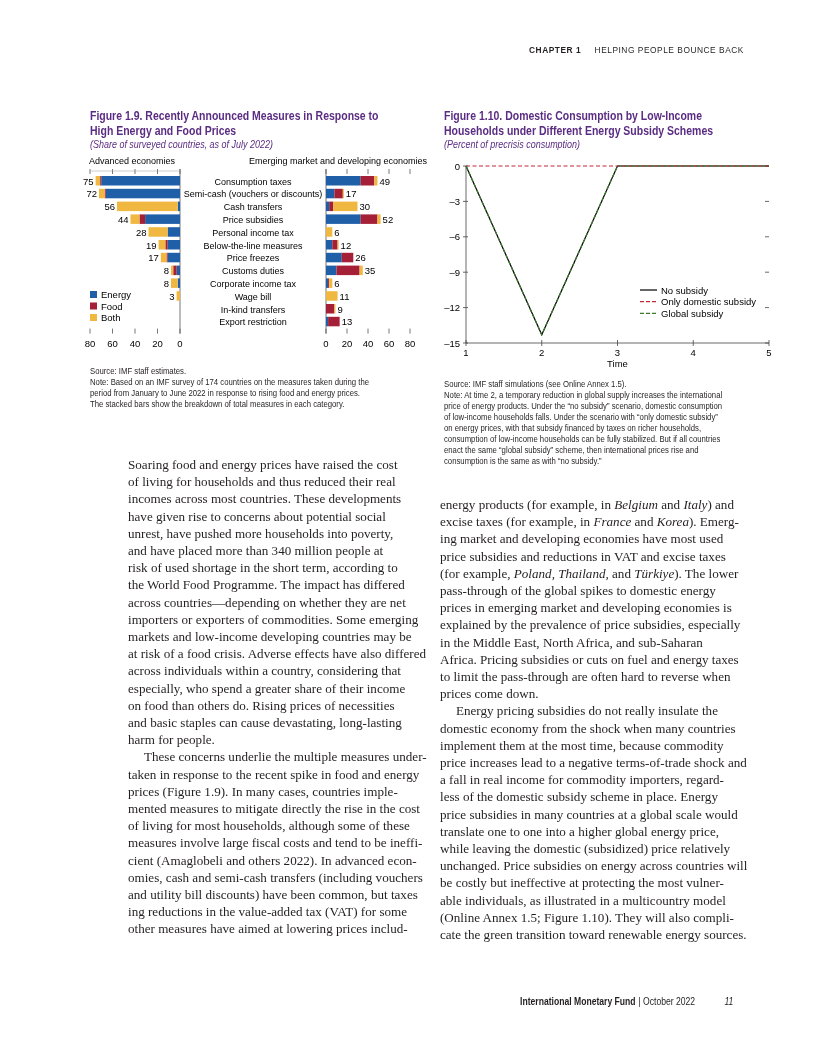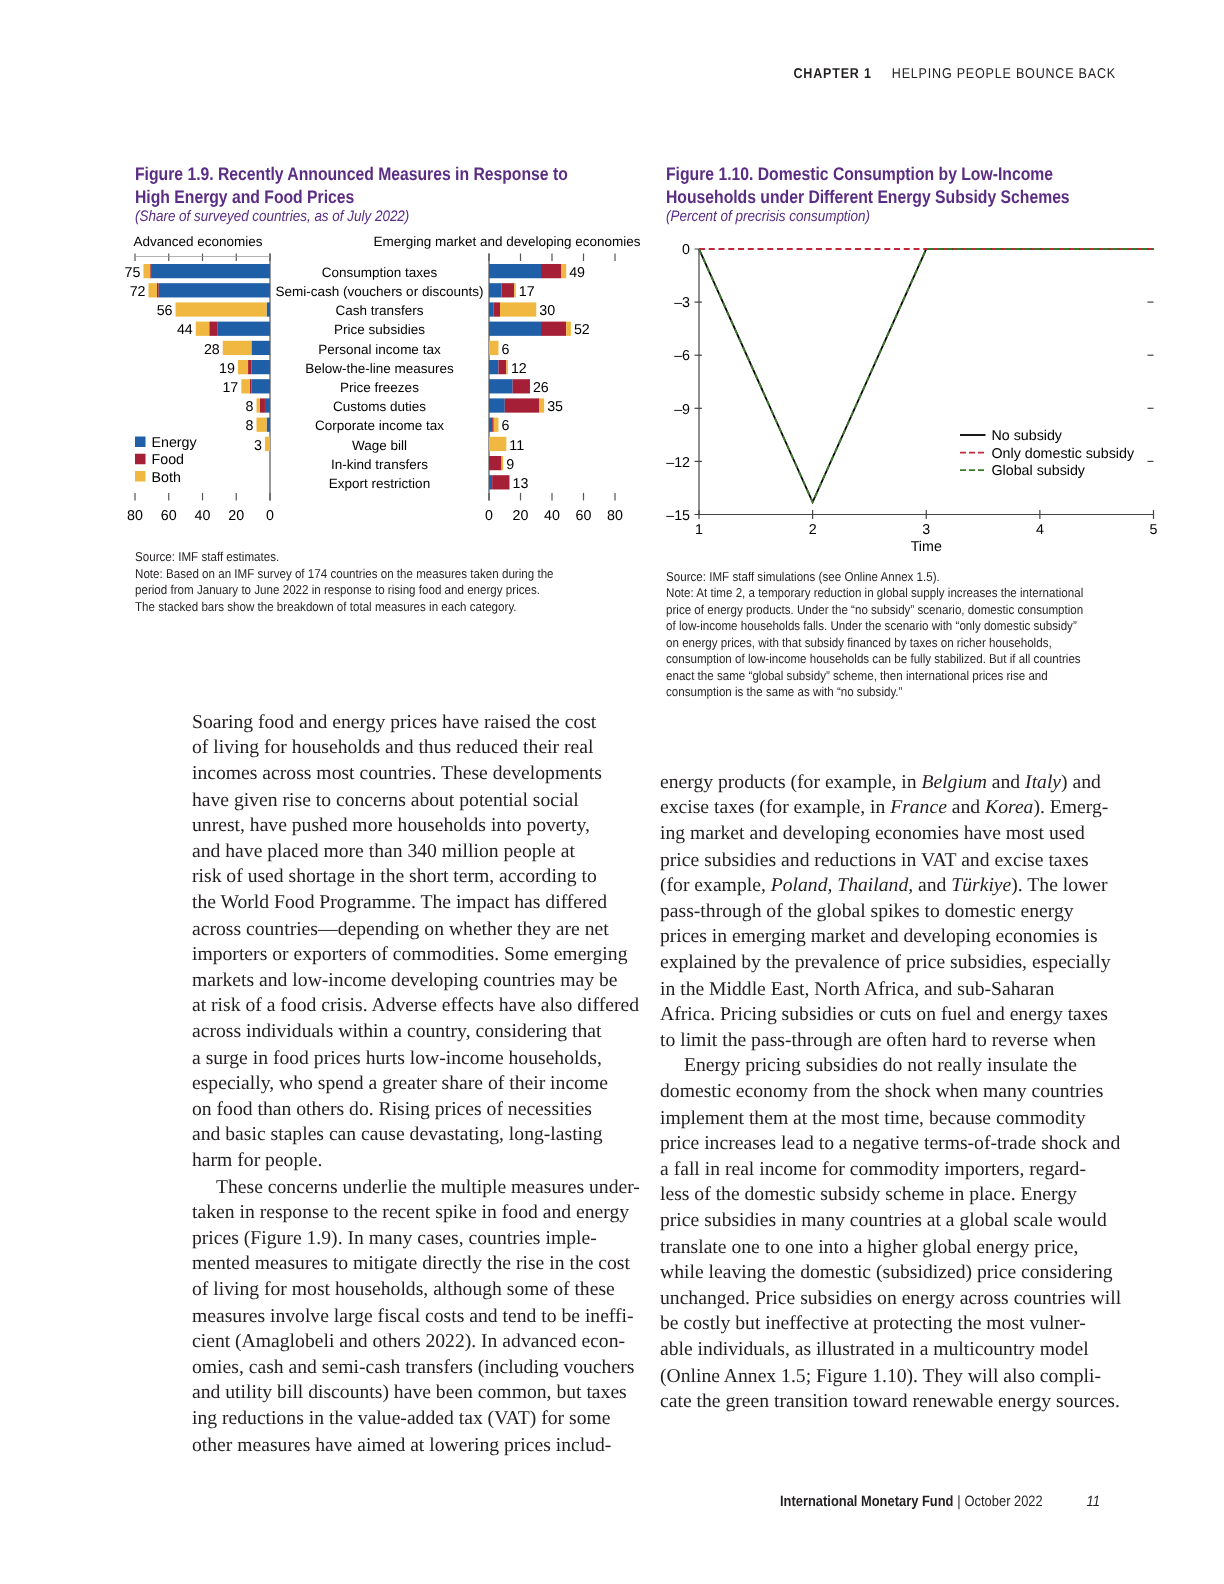--- a/index.html
+++ b/index.html
@@ -3,21 +3,21 @@
 <meta charset="utf-8">
 <style>
   html, body { margin: 0; padding: 0; background: #ffffff; }
   body { width: 816px; height: 1056px; position: relative; overflow: hidden; font-family: "Liberation Sans", sans-serif; color: #231f20; }
   .running-head { position: absolute; top: 44px; left: 529px; font-family: "Liberation Sans", sans-serif; font-size: 9.5px; letter-spacing: 0.6px; white-space: nowrap; transform: scaleX(0.88); transform-origin: left top; }
   .running-head .chap { font-weight: bold; margin-right: 12px; }
   .fig-title { position: absolute; font-family: "Liberation Sans", sans-serif; font-weight: bold; color: #5b2c83; font-size: 12.2px; line-height: 14.5px; transform: scaleX(0.86); transform-origin: left top; white-space: nowrap; }
   .fig-sub { position: absolute; font-family: "Liberation Sans", sans-serif; font-style: italic; color: #5b2c83; font-size: 10.2px; transform: scaleX(0.88); transform-origin: left top; white-space: nowrap; }
   .fig-notes { position: absolute; font-family: "Liberation Sans", sans-serif; font-size: 8.6px; line-height: 11px; transform: scaleX(0.9); transform-origin: left top; white-space: nowrap; }
   svg text { font-family: "Liberation Sans", sans-serif; }
-  .body-col { position: absolute; font-family: "Liberation Serif", serif; font-size: 13.1px; line-height: 17.2px; color: #231f20; margin-top: 16px; }
+  .body-col { position: absolute; font-family: "Liberation Serif", serif; font-size: 13.1px; line-height: 17.2px; color: #231f20; }
   .body-col .line { display: block; white-space: nowrap; }
   .footer { position: absolute; top: 996px; left: 520px; font-size: 10px; white-space: nowrap; transform: scaleX(0.86); transform-origin: left top; font-family: "Liberation Sans", sans-serif; }
   .footer .org { font-weight: bold; }
   .footer .sep { margin: 0 3px; }
   .footer .pg { font-style: italic; margin-left: 34px; }
 </style>
 </head>
 <body>
 
 <div class="running-head">
@@ -237,21 +237,20 @@
     <span class="line">have given rise to concerns about potential social</span>
     <span class="line">unrest, have pushed more households into poverty,</span>
     <span class="line">and have placed more than 340 million people at</span>
     <span class="line">risk of used shortage in the short term, according to</span>
     <span class="line">the World Food Programme. The impact has differed</span>
     <span class="line">across countries—depending on whether they are net</span>
     <span class="line">importers or exporters of commodities. Some emerging</span>
     <span class="line">markets and low-income developing countries may be</span>
     <span class="line">at risk of a food crisis. Adverse effects have also differed</span>
     <span class="line">across individuals within a country, considering that</span>
-    <span class="line">a surge in food prices hurts low-income households,</span>
     <span class="line">especially, who spend a greater share of their income</span>
     <span class="line">on food than others do. Rising prices of necessities</span>
     <span class="line">and basic staples can cause devastating, long-lasting</span>
     <span class="line">harm for people.</span>
     <span class="line" style="padding-left: 16px; font-family: Liberation Serif, serif;">These concerns underlie the multiple measures under-</span>
     <span class="line">taken in response to the recent spike in food and energy</span>
     <span class="line">prices (Figure 1.9). In many cases, countries imple-</span>
     <span class="line">mented measures to mitigate directly the rise in the cost</span>
     <span class="line">of living for most households, although some of these</span>
     <span class="line">measures involve large fiscal costs and tend to be ineffi-</span>
@@ -266,29 +265,30 @@
     <span class="line">excise taxes (for example, in <i>France</i> and <i>Korea</i>). Emerg-</span>
     <span class="line">ing market and developing economies have most used</span>
     <span class="line">price subsidies and reductions in VAT and excise taxes</span>
     <span class="line">(for example, <i>Poland, Thailand,</i> and <i>Türkiye</i>). The lower</span>
     <span class="line">pass-through of the global spikes to domestic energy</span>
     <span class="line">prices in emerging market and developing economies is</span>
     <span class="line">explained by the prevalence of price subsidies, especially</span>
     <span class="line">in the Middle East, North Africa, and sub-Saharan</span>
     <span class="line">Africa. Pricing subsidies or cuts on fuel and energy taxes</span>
     <span class="line">to limit the pass-through are often hard to reverse when</span>
+    <span class="line">prices come down.</span>
     <span class="line" style="padding-left: 16px;">Energy pricing subsidies do not really insulate the</span>
     <span class="line">domestic economy from the shock when many countries</span>
     <span class="line">implement them at the most time, because commodity</span>
     <span class="line">price increases lead to a negative terms-of-trade shock and</span>
     <span class="line">a fall in real income for commodity importers, regard-</span>
     <span class="line">less of the domestic subsidy scheme in place. Energy</span>
     <span class="line">price subsidies in many countries at a global scale would</span>
     <span class="line">translate one to one into a higher global energy price,</span>
-    <span class="line">while leaving the domestic (subsidized) price considering</span>
+    <span class="line">while leaving the domestic (subsidized) price relatively</span>
     <span class="line">unchanged. Price subsidies on energy across countries will</span>
     <span class="line">be costly but ineffective at protecting the most vulner-</span>
     <span class="line">able individuals, as illustrated in a multicountry model</span>
     <span class="line">(Online Annex 1.5; Figure 1.10). They will also compli-</span>
     <span class="line">cate the green transition toward renewable energy sources.</span>
   </div>
 
 <div class="footer">
   <span class="org">International Monetary Fund</span><span class="sep">|</span><span>October 2022</span><span class="pg">11</span>
 </div>

